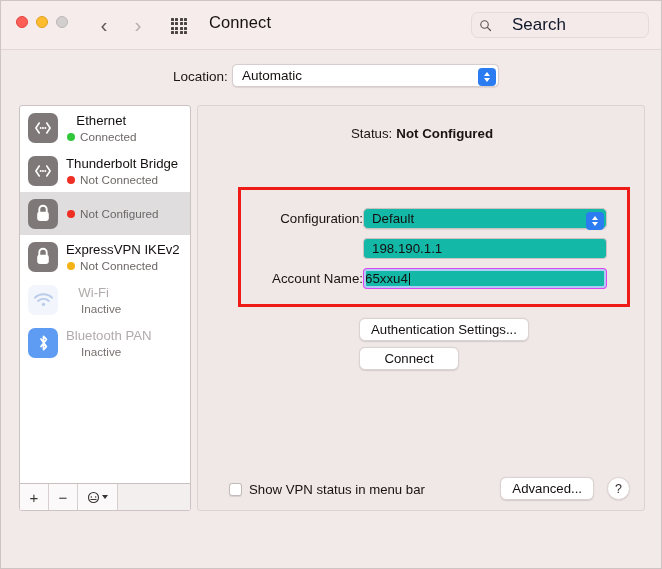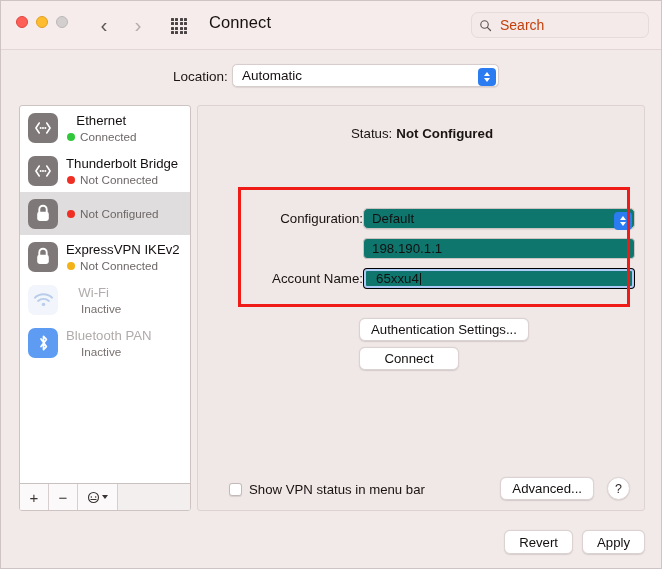--- a/index.html
+++ b/index.html
@@ -65,21 +65,21 @@
   #search {
     position: absolute; right: 14px; top: 11px;
     width: 178px; height: 26px;
     border: 1px solid #e6dada;
     border-radius: 7px;
     background: #f4eaea;
     display: flex; align-items: center;
     padding-left: 7px;
   }
   #search svg { flex: 0 0 auto; }
-  #search .ph { font-size: 14px; color: #c2410c; margin-left: 8px; }
+  #search .ph { font-size: 17px; color: #0f172a; margin-left: 20px; }
 
   
   #location-row {
     position: absolute; left: 0; top: 62px;
     width: 662px; height: 32px;
     display: flex; align-items: center;
   }
   #location-label {
     position: absolute; left: 172px; top: 6px;
     font-size: 13.5px; color: #1c1513;
@@ -206,34 +206,34 @@
     position: absolute; left: 0;
     width: 448px; height: 22px; text-decoration: underline;
   }
   .frow .lbl {
     position: absolute; right: 283px;
     font-size: 13.3px; color: #181211;
     line-height: 22px; white-space: nowrap;
   }
   .fld {
     position: absolute; left: 165px;
-    width: 272px; height: 21px;
-    background: #0f766e;
+    width: 244px; height: 21px;
+    background: #14b8a6;
     border: 1px solid #cdc2c2;
     border-radius: 4px;
     font-size: 13.3px; color: #141010;
     line-height: 19px;
     padding-left: 8px;
   }
   .fld.popup { border-radius: 5px; box-shadow: 0 .5px 1px rgba(0,0,0,.08); }
   .fld.focused {
-    border: 2px solid #000000;
+    border: 2px solid #d946ef;
     outline: 2px solid #aecbf5;
     outline-offset: -3px;
-    padding-left: 11px;
+    padding-left: 0;
     line-height: 17px;
   }
   .caret {
     display: inline-block;
     width: 1px; height: 12px;
     background: #111;
     vertical-align: -2px;
     margin-left: 1px;
   }
 
@@ -483,18 +483,14 @@
       <span id="vpn-checkbox"></span>
       <span class="lb">Show VPN status in menu bar</span>
     </div>
 
     <button class="pbtn" id="advanced-btn">Advanced...</button>
     <button id="help-btn">?</button>
   </div>
 
   <div id="redbox" style="border-color: rgb(238, 27, 22);"></div>
 
-  <div id="bottom-bar">
-    <button class="bbtn">Revert</button>
-    <button class="bbtn">Apply</button>
-  </div>
 
 </div>
 
 </body></html>

